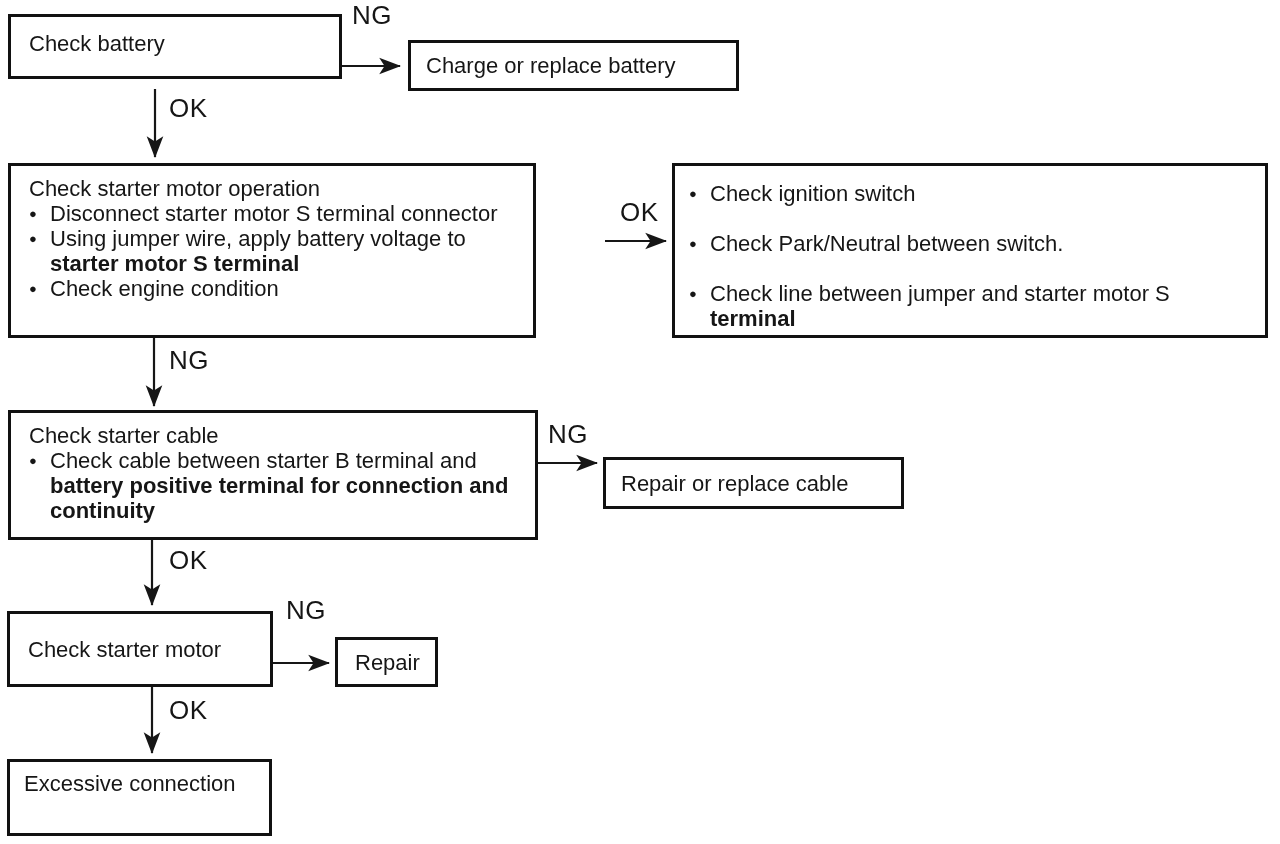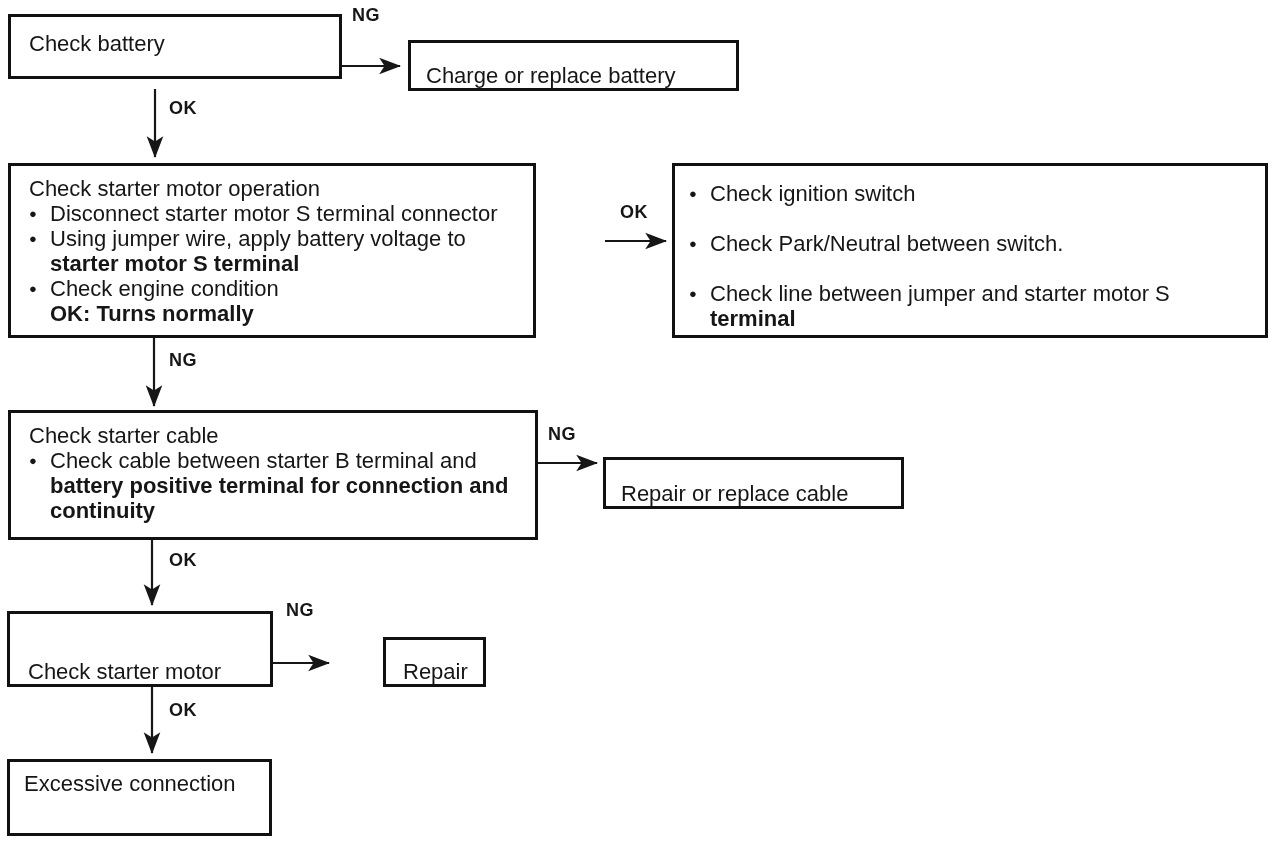--- a/index.html
+++ b/index.html
@@ -6,27 +6,27 @@
   .canvas{
     position:relative;width:1280px;height:844px;background:#ffffff;overflow:hidden;
     font-family:"Liberation Sans", sans-serif;color:#161616;
   }
   .connectors{position:absolute;left:0;top:0;width:1280px;height:844px;}
   .connectors line{stroke:#161616;stroke-width:2.2;}
   .box{
     position:absolute;box-sizing:border-box;background:#ffffff;
     border:3px solid #111111;font-size:22px;line-height:25px;
   }
-  .box.center{display:flex;align-items:flex-end;}
+  .box.center{display:flex;align-items:center;}
   .bl{white-space:nowrap;}
   .bl.bullet{display:flex;}
   .dot{flex:0 0 21px;width:21px;font-size:13px;line-height:25px;}
   .bl.indent{padding-left:21px;font-weight:bold;}
   .gap{margin-top:25px;}
-  .edge-label{position:absolute;font-size:18px;line-height:28px;letter-spacing:0.5px;font-weight:bold;}
+  .edge-label{position:absolute;font-size:26px;line-height:28px;letter-spacing:0.5px;}
 </style>
 </head>
 <body>
 
 <div class="canvas">
 
   <svg class="connectors" viewBox="0 0 1280 844" xmlns="http://www.w3.org/2000/svg">
     <defs>
       <marker id="ah" viewBox="0 0 12 10" refX="11" refY="5" markerWidth="11" markerHeight="9" orient="auto">
         <path d="M0.5,0.8 L11.5,5 L0.5,9.2 L3.2,5 Z" fill="#161616"></path>
@@ -58,21 +58,20 @@
     </div>
     <div class="bl bullet">
       <span class="dot">●</span>
       <span>Using jumper wire, apply battery voltage to</span>
     </div>
     <div class="bl indent">starter motor S terminal</div>
     <div class="bl bullet">
       <span class="dot">●</span>
       <span>Check engine condition</span>
     </div>
-    <div class="bl indent">OK: Turns normally</div>
   </div>
 
   <div class="box" style="left:672px;top:163px;width:596px;height:175px;padding:15px 10px 0 14px;">
     <div class="bl bullet">
       <span class="dot">●</span>
       <span>Check ignition switch</span>
     </div>
     <div class="bl bullet gap">
       <span class="dot">●</span>
       <span>Check Park/Neutral between switch.</span>
@@ -95,21 +94,21 @@
   </div>
 
   <div class="box center" style="left:603px;top:437px;width:301px;height:52px;padding-left:15px;margin-top:20px;">
     <div class="bl plain">Repair or replace cable</div>
   </div>
 
   <div class="box center" style="left:7px;top:611px;width:266px;height:76px;padding-left:18px;">
     <div class="bl plain">Check starter motor</div>
   </div>
 
-  <div class="box center" style="left:335px;top:637px;width:103px;height:50px;padding-left:17px;margin-left:48px;">
+  <div class="box center" style="left:335px;top:637px;width:103px;height:50px;padding-left:17px;">
     <div class="bl plain">Repair</div>
   </div>
 
   <div class="box" style="left:7px;top:759px;width:265px;height:77px;padding:9px 8px 0 14px;">
     <div class="bl plain">Excessive connection</div>
   </div>
 
   <span class="edge-label" style="left:352px;top:1px;">NG</span>
   <span class="edge-label" style="left:169px;top:94px;">OK</span>
   <span class="edge-label" style="left:620px;top:198px;">OK</span>

